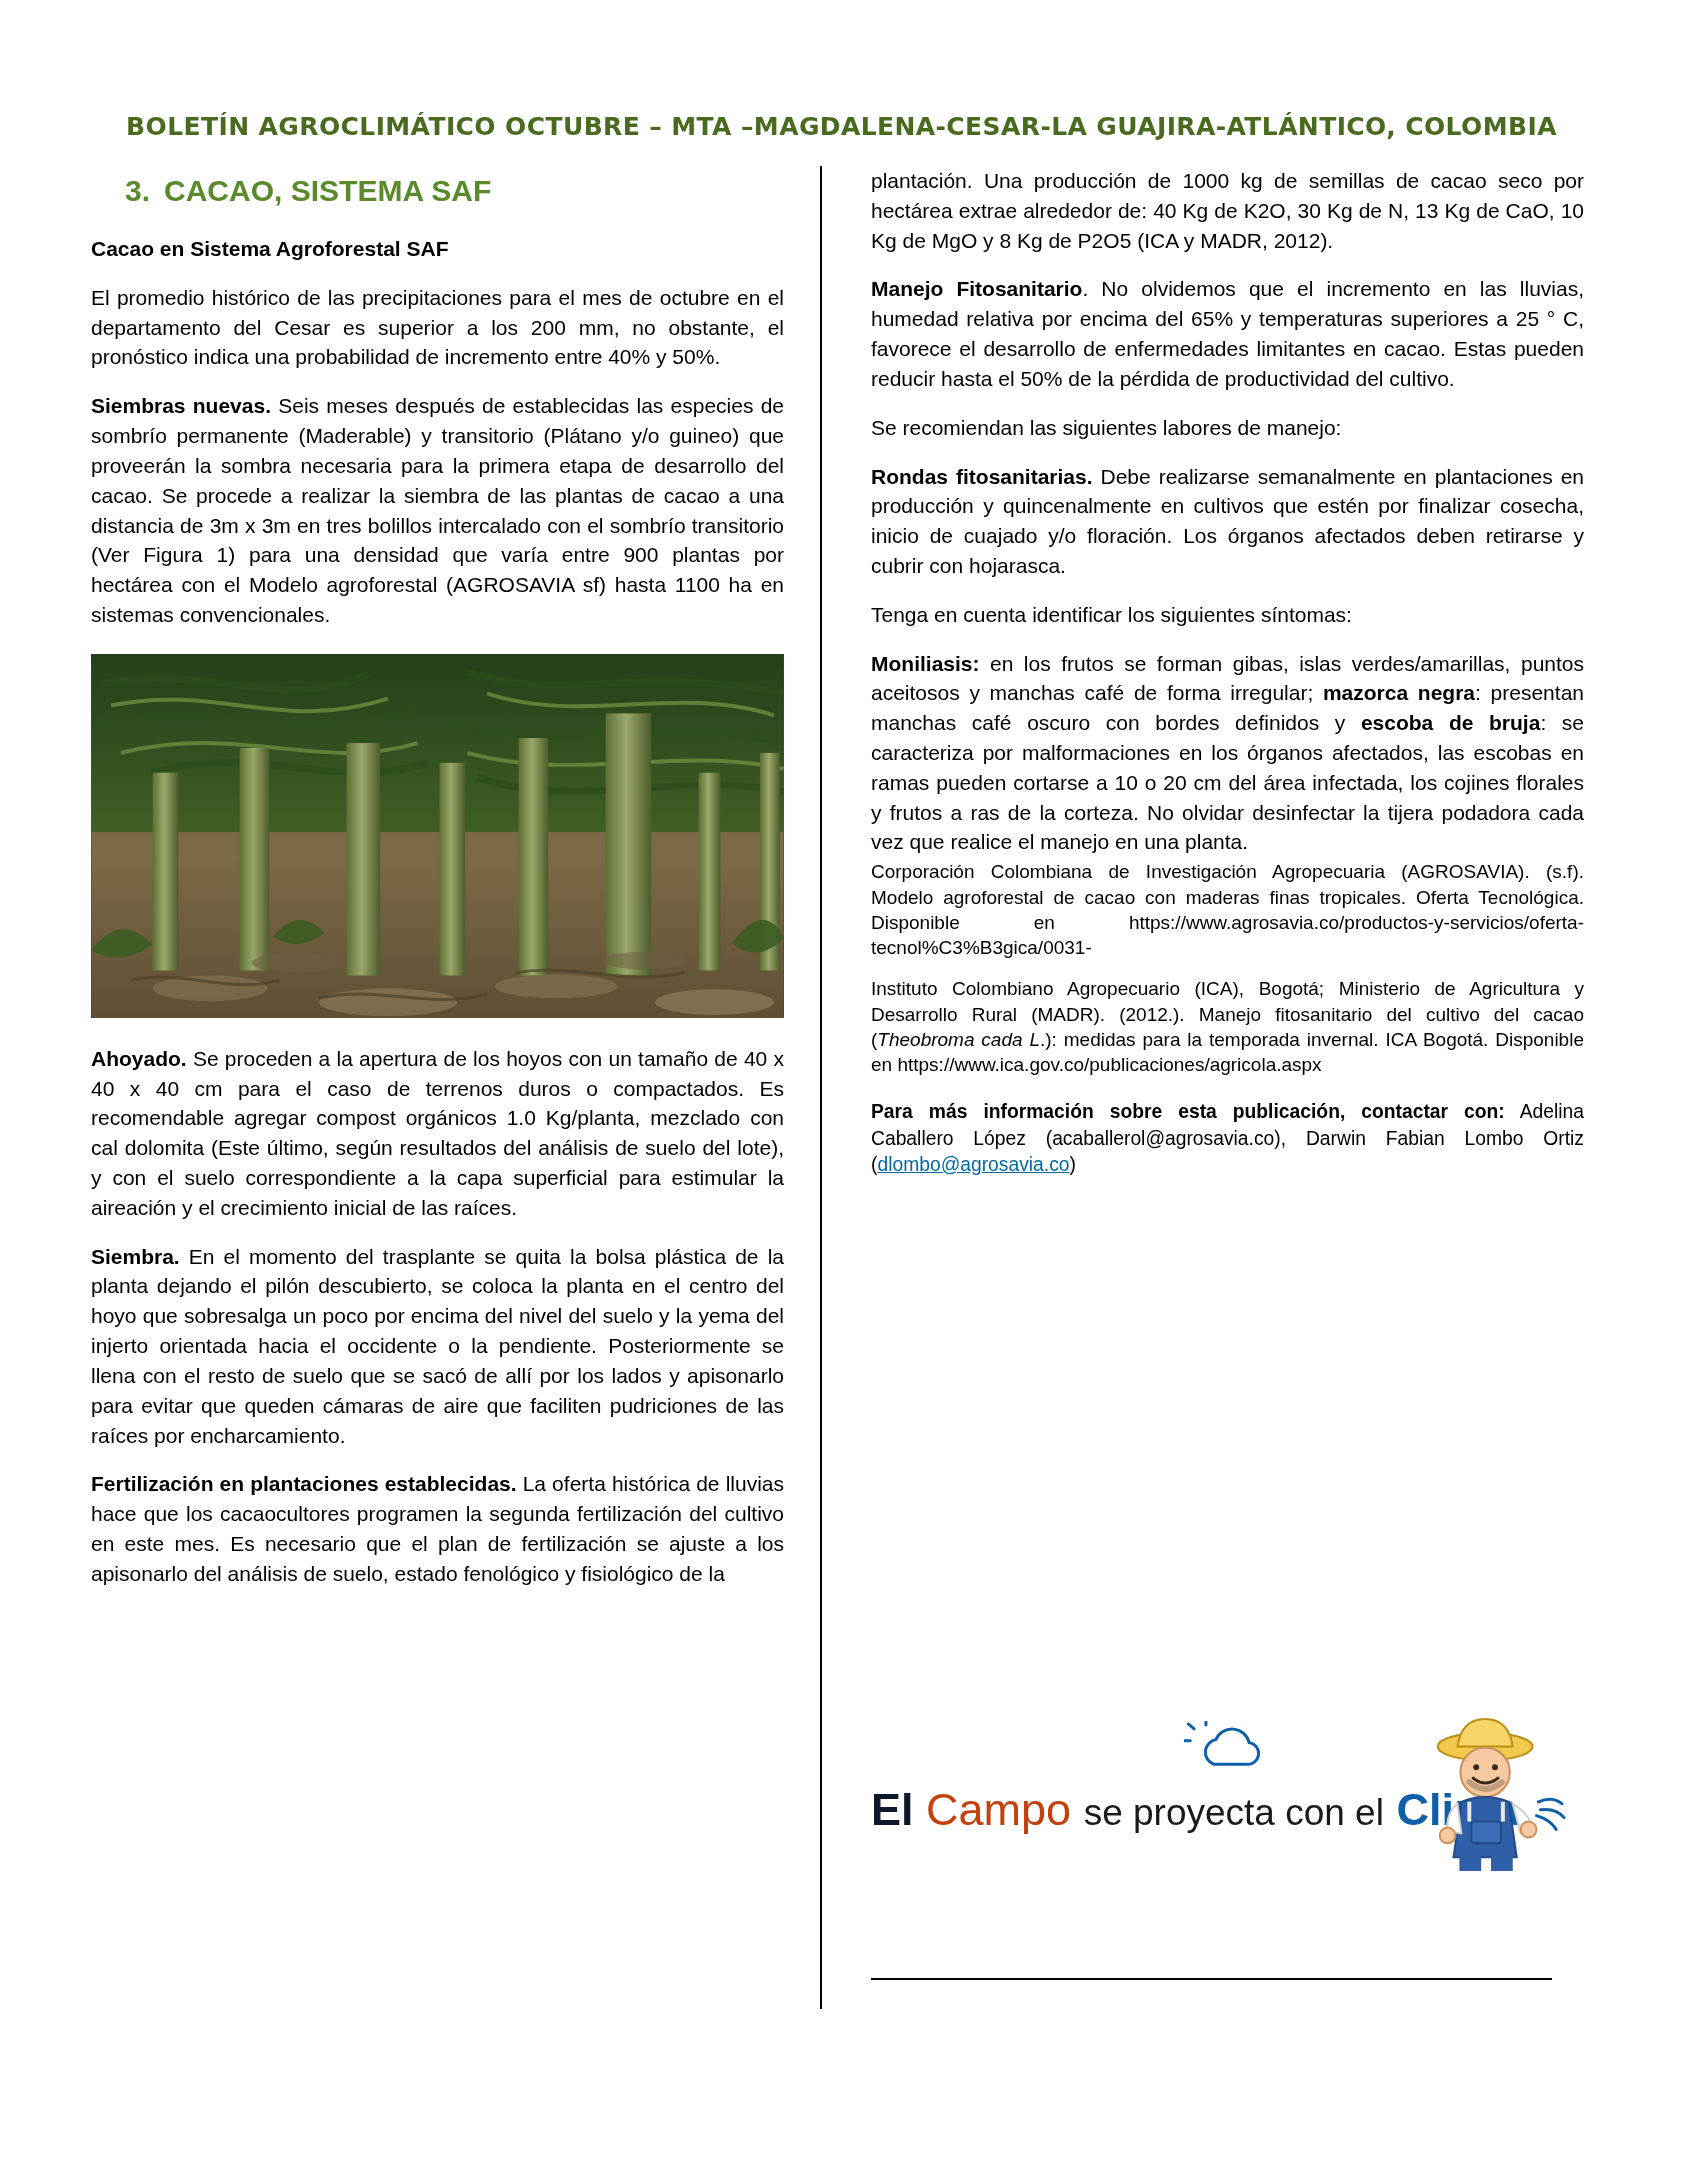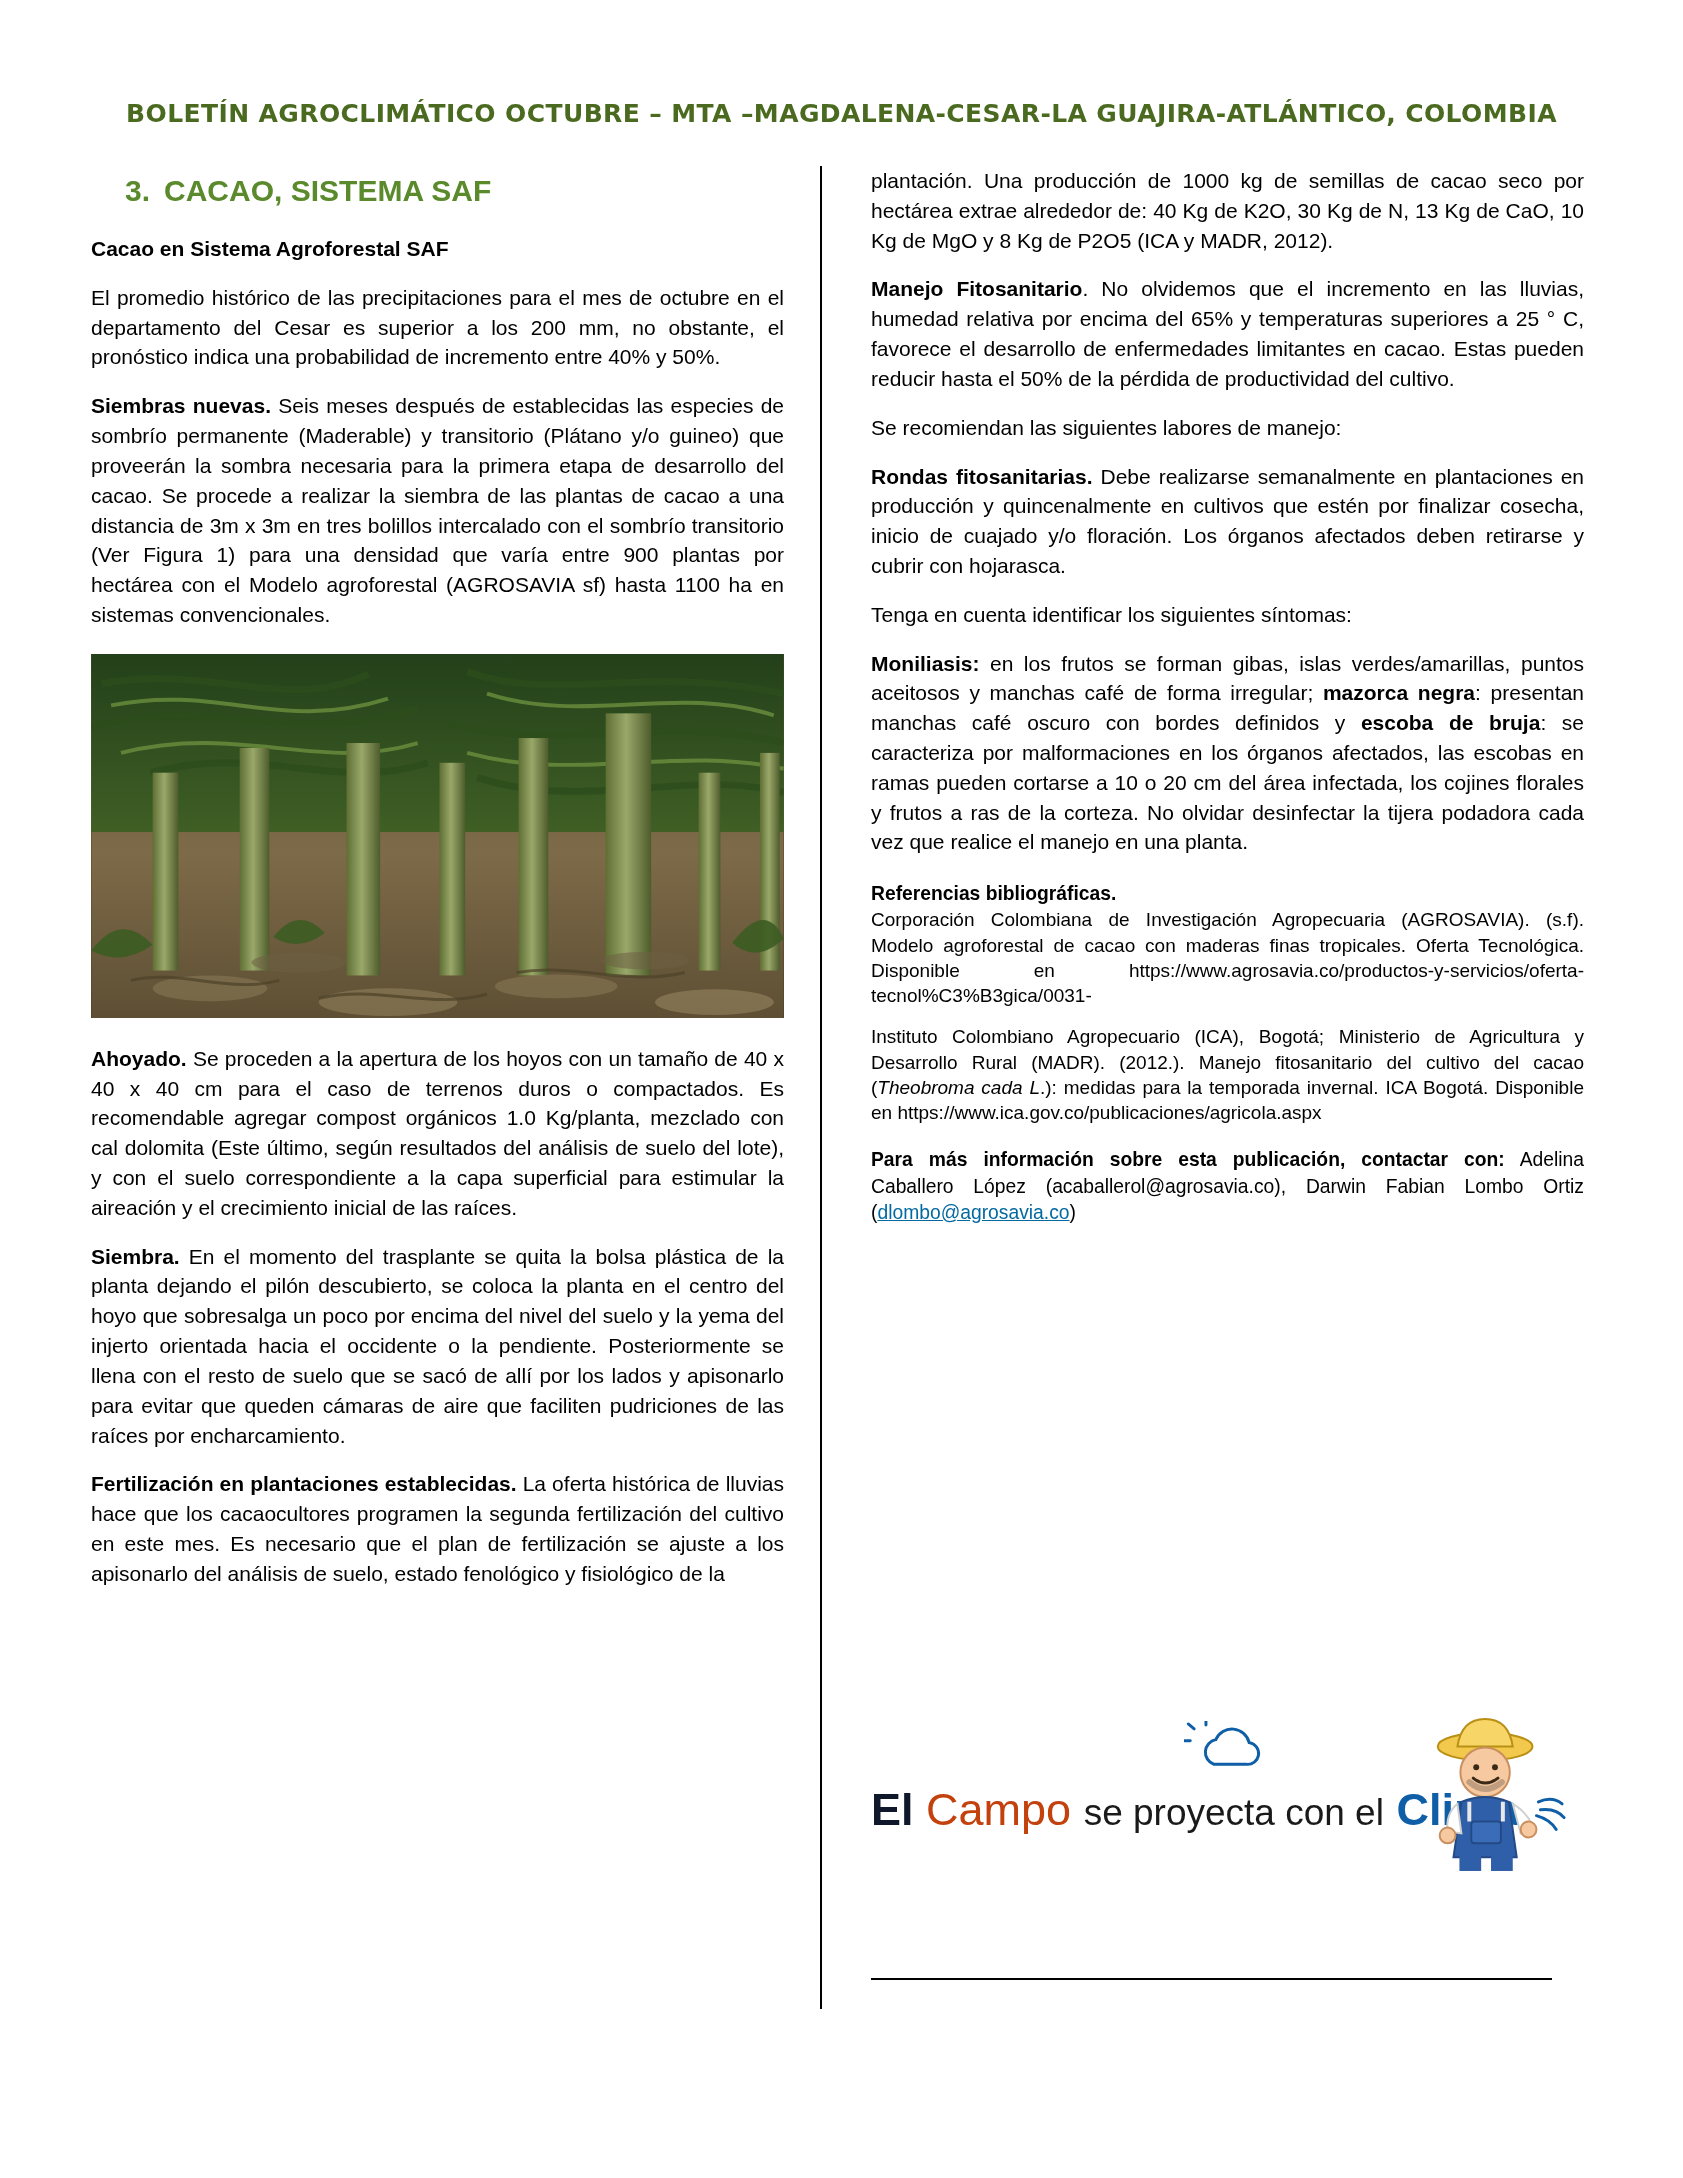--- a/index.html
+++ b/index.html
@@ -13,21 +13,21 @@
     font-family: "Liberation Sans", sans-serif;
     color: #000000;
     position: relative;
     overflow: hidden;
   }
   .page {
     position: relative;
     width: 1683px;
     height: 2178px;
     box-sizing: border-box;
-    padding: 4px;
+    padding: 17px;
   }
   
   .doc-header {
     text-align: center;
     color: #4a6a1f;
     font-weight: bold;
     font-size: 25px;
     letter-spacing: 0.4px;
     padding-top: 95px;
     font-family: "DejaVu Sans", sans-serif;
@@ -291,21 +291,20 @@
       <p class="para"><b class="lead-bold">Manejo Fitosanitario</b><span>. No olvidemos que el incremento en las lluvias, humedad relativa por encima del 65% y temperaturas superiores a 25 ° C, favorece el desarrollo de enfermedades limitantes en cacao. Estas pueden reducir hasta el 50% de la pérdida de productividad del cultivo.</span></p>
 
       <p class="para">Se recomiendan las siguientes labores de manejo:</p>
 
       <p class="para tight"><b class="lead-bold">Rondas fitosanitarias.</b><span> Debe realizarse semanalmente en plantaciones en producción y quincenalmente en cultivos que estén por finalizar cosecha, inicio de cuajado y/o floración. Los órganos afectados deben retirarse y cubrir con hojarasca.</span></p>
 
       <p class="para">Tenga en cuenta identificar los siguientes síntomas:</p>
 
       <p class="para tight"><b class="lead-bold">Moniliasis:</b><span> en los frutos se forman gibas, islas verdes/amarillas, puntos aceitosos y manchas café de forma irregular; </span><b>mazorca negra</b><span>: presentan manchas café oscuro con bordes definidos y </span><b>escoba de bruja</b><span>: se caracteriza por malformaciones en los órganos afectados, las escobas en ramas pueden cortarse a 10 o 20 cm del área infectada, los cojines florales y frutos a ras de la corteza. No olvidar desinfectar la tijera podadora cada vez que realice el manejo en una planta.</span></p>
 
-      <div class="refs-title">Referencias bibliográficas.</div>
 
       <div class="refs">Corporación Colombiana de Investigación Agropecuaria (AGROSAVIA). (s.f). Modelo agroforestal de cacao con maderas finas tropicales. Oferta Tecnológica. Disponible en https://www.agrosavia.co/productos-y-servicios/oferta-tecnol%C3%B3gica/0031-</div>
 
       <div class="refs"><span>Instituto Colombiano Agropecuario (ICA), Bogotá; Ministerio de Agricultura y Desarrollo Rural (MADR). (2012.). Manejo fitosanitario del cultivo del cacao (</span><i>Theobroma cada L</i><span>.): medidas para la temporada invernal. ICA      Bogotá. Disponible en https://www.ica.gov.co/publicaciones/agricola.aspx</span></div>
 
       <div class="contact"><b>Para más información sobre esta publicación, contactar con:</b><span> Adelina Caballero López (acaballerol@agrosavia.co), Darwin Fabian Lombo Ortiz (</span><a class="link-u" href="#">dlombo@agrosavia.co</a><span>)</span></div>
 
     </div>
   </div>
 

